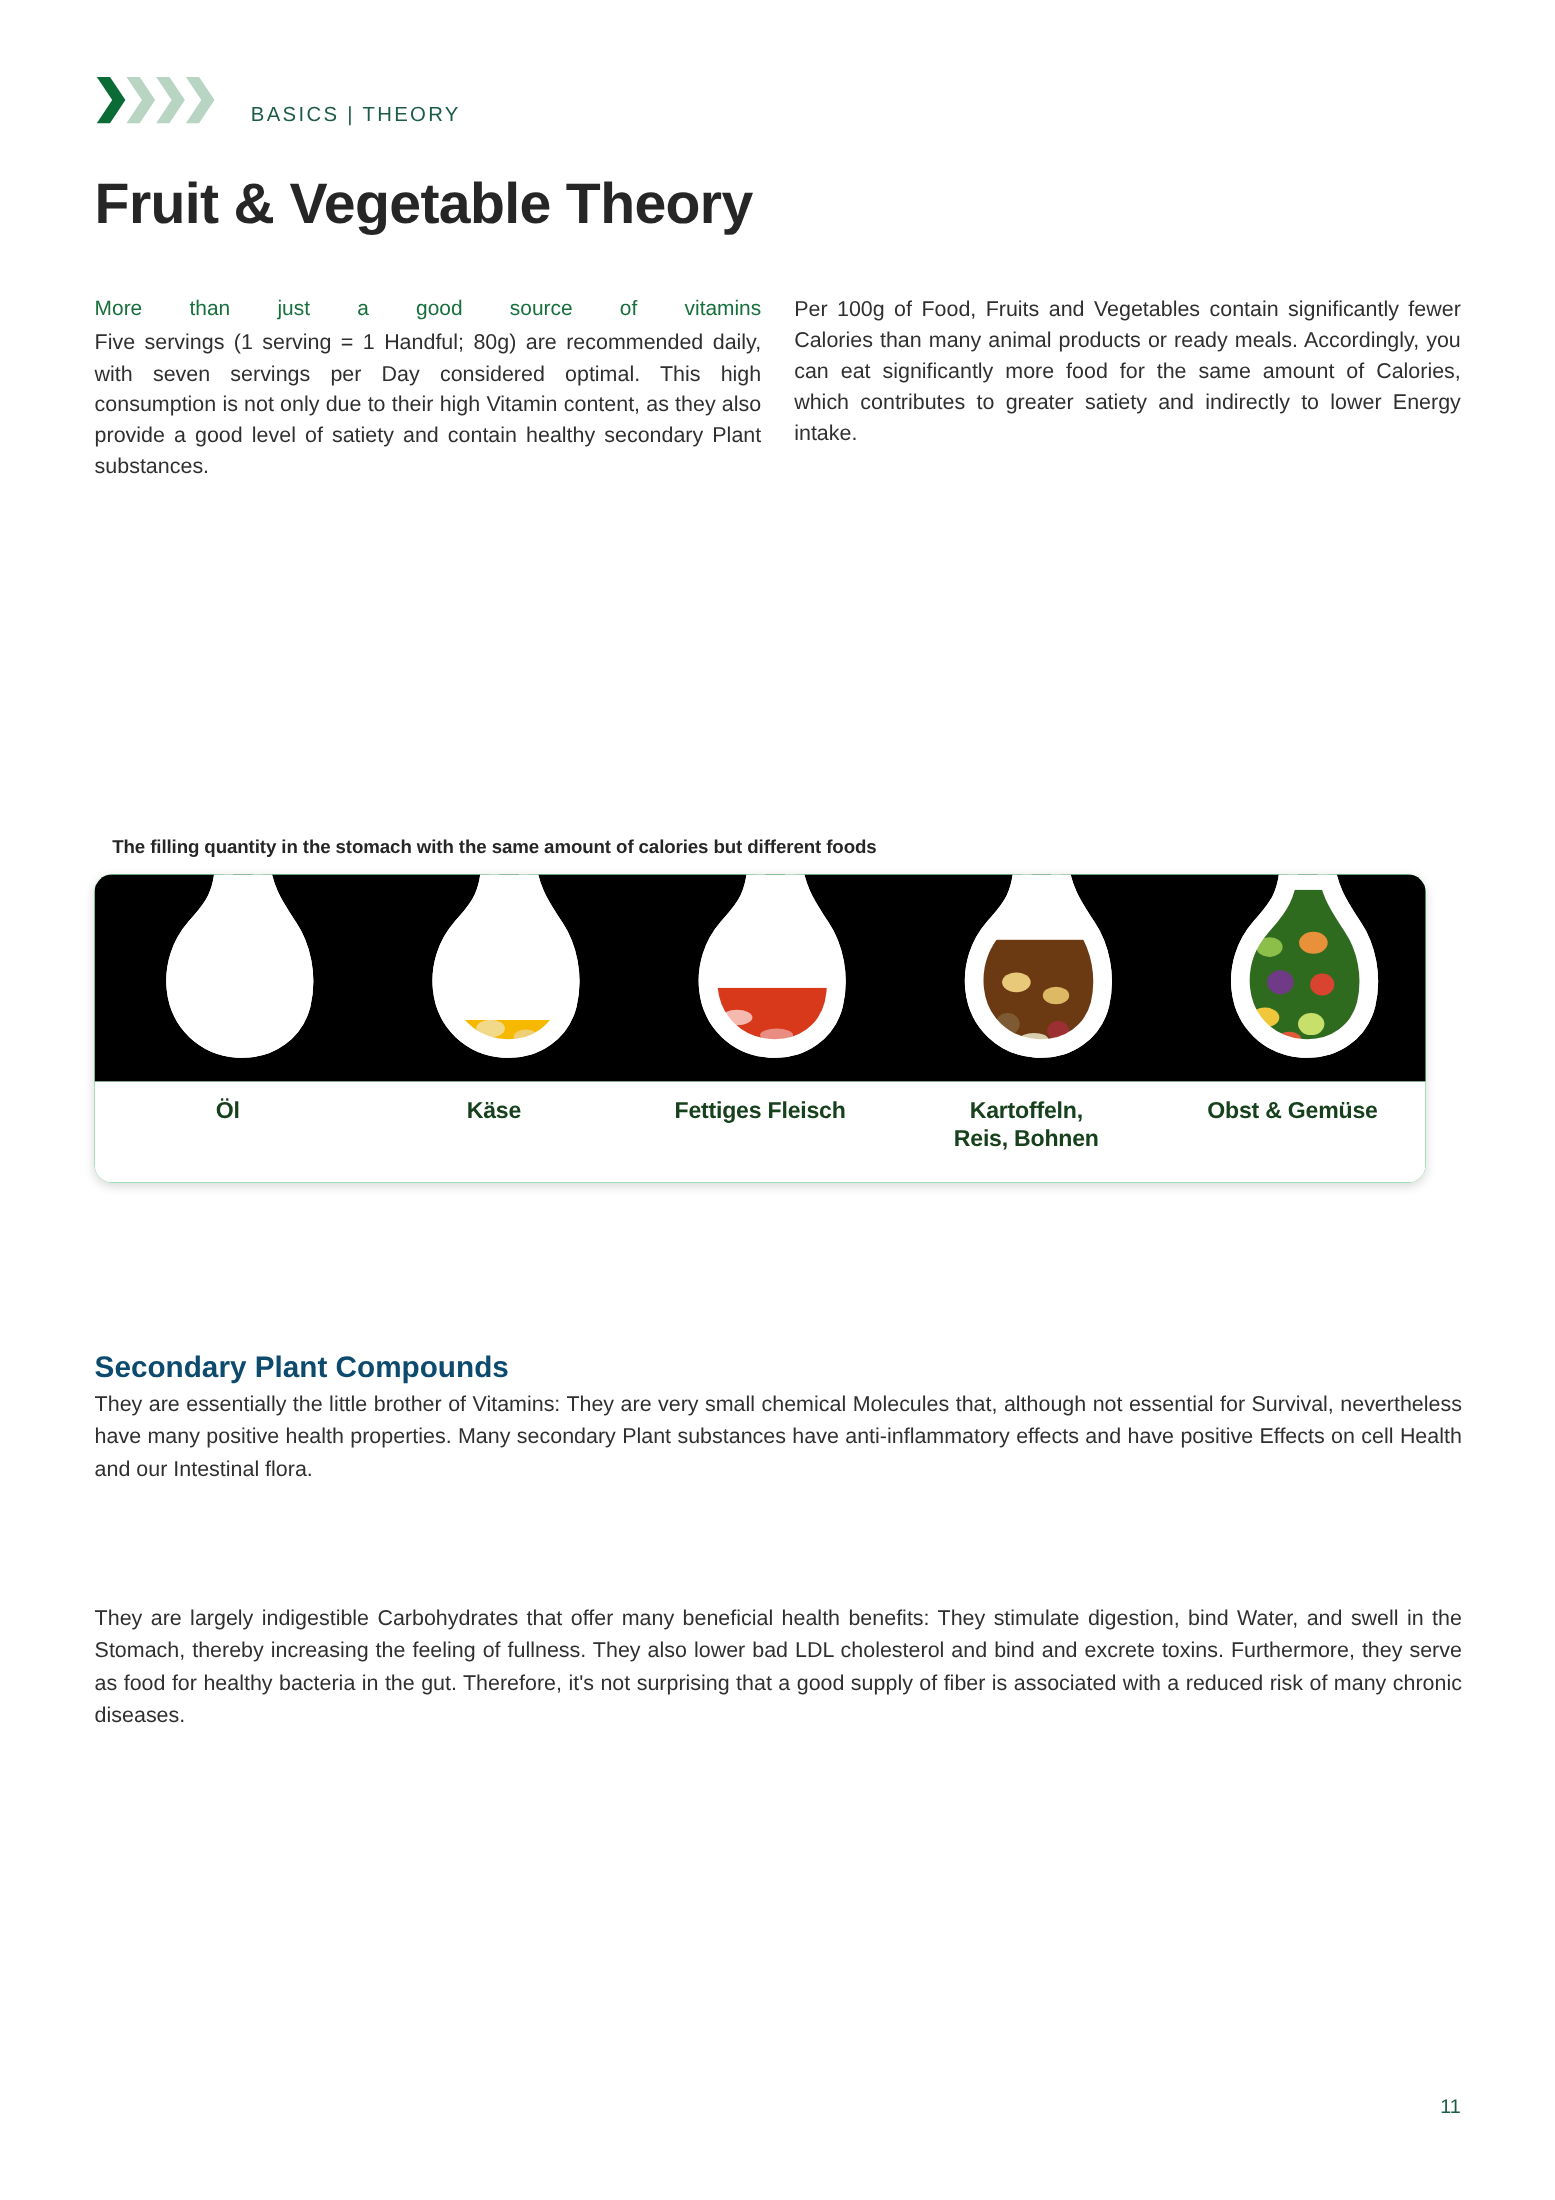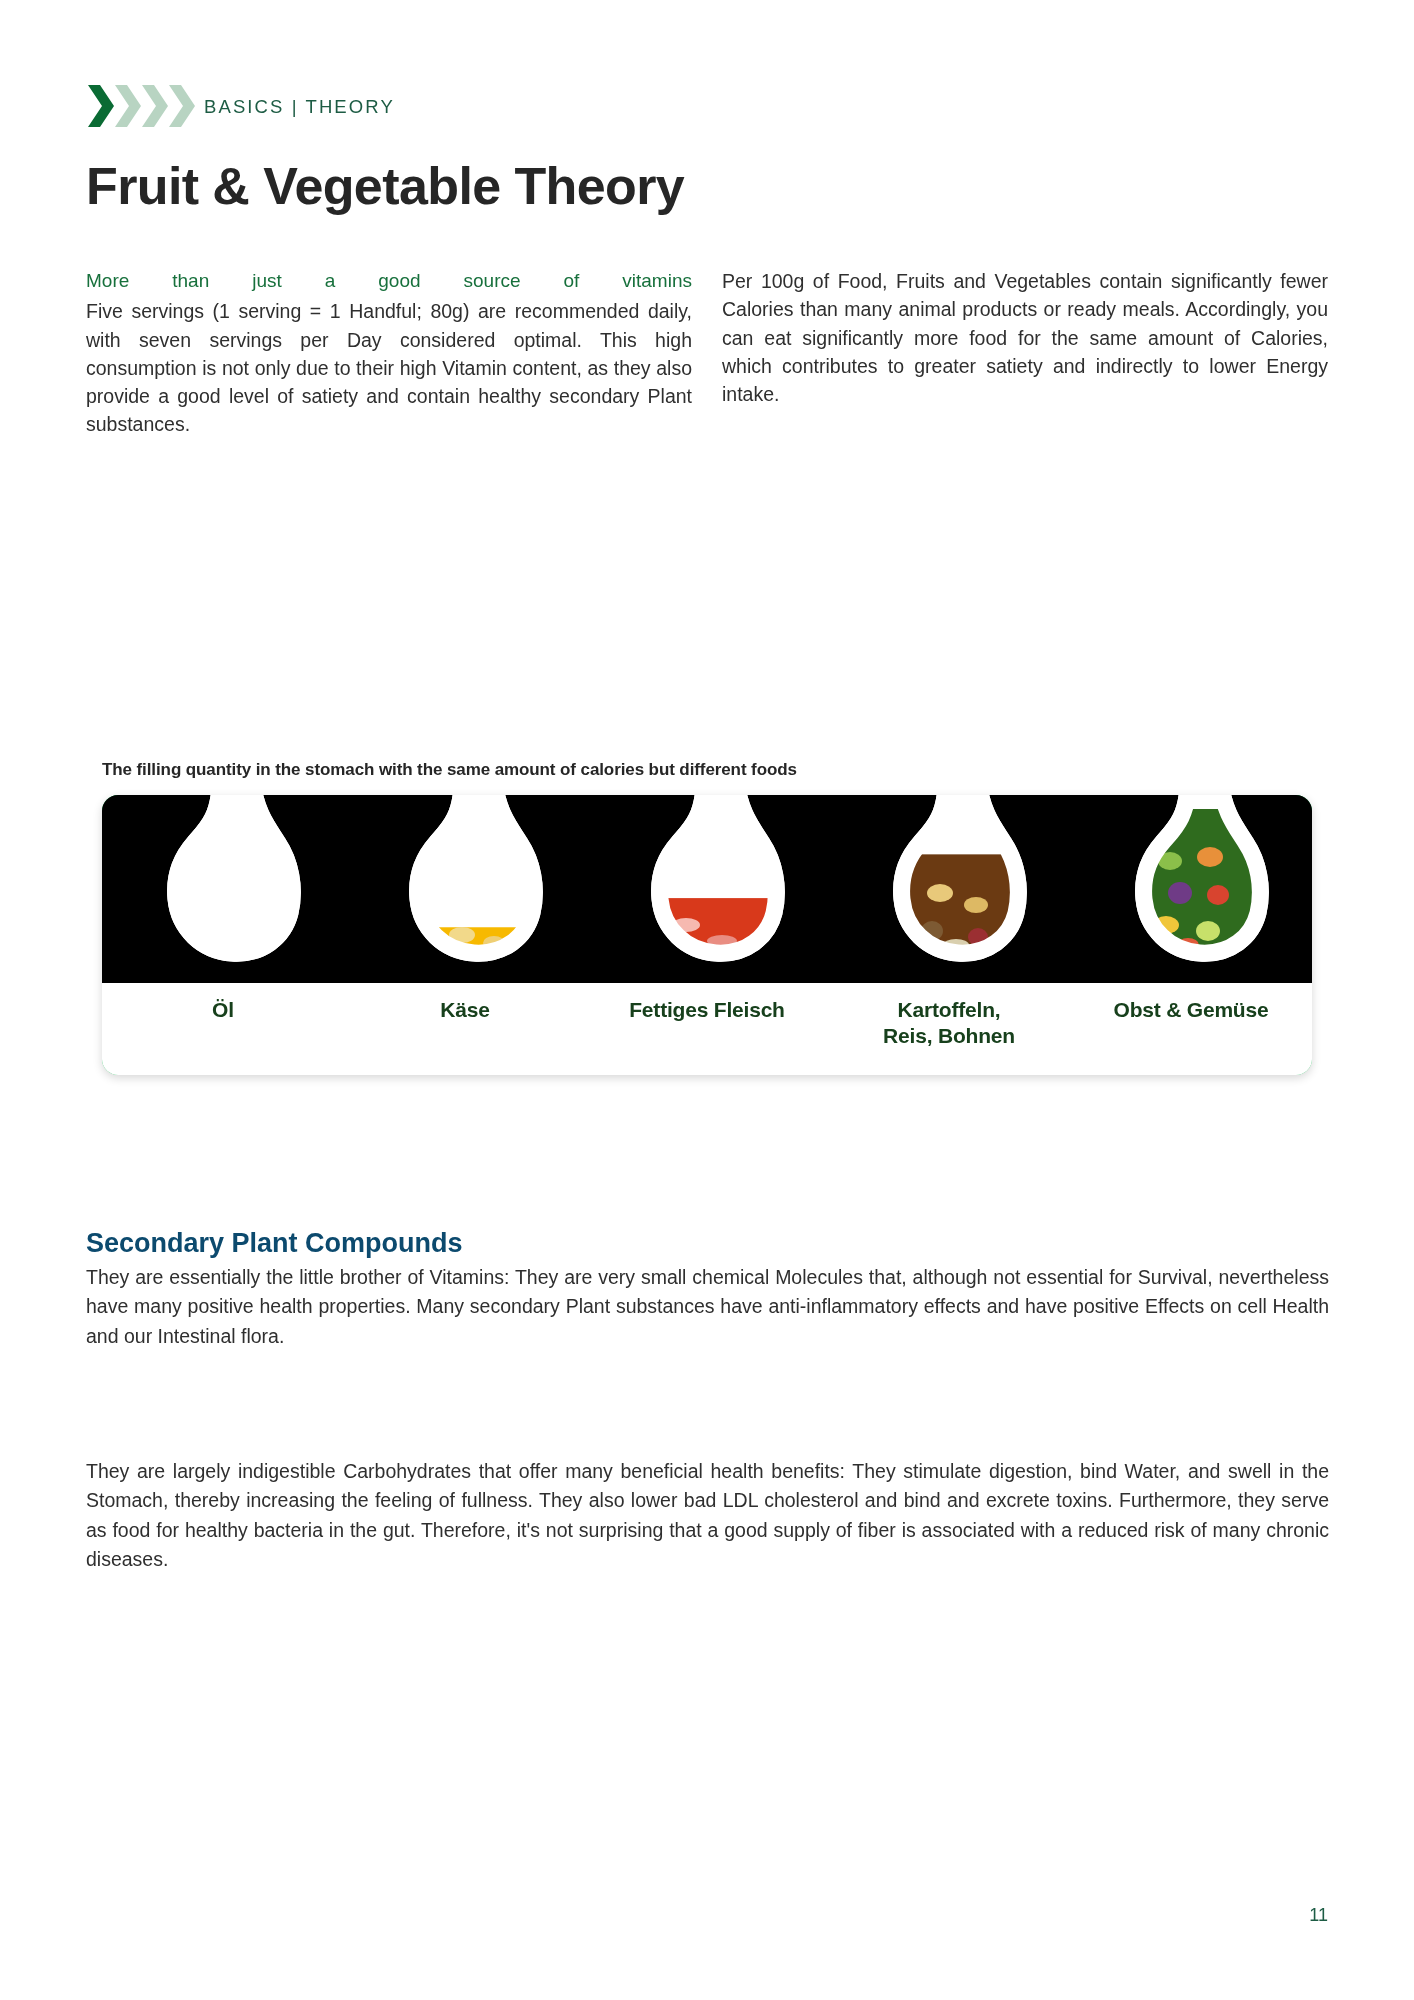--- a/index.html
+++ b/index.html
@@ -15,24 +15,24 @@
     height: 2000px;
     background: #ffffff;
     padding: 0;
     overflow: hidden;
   }
 
   
   .header-row {
     position: absolute;
     left: 86px;
-    top: 82px;
-    display: flex;
-    align-items: center;
-    gap: 10px;
+    top: 67px;
+    display: flex;
+    align-items: flex-end;
+    gap: 34px;
   }
   .logo {
     display: flex;
     align-items: center;
     gap: 0px;
     height: 48px;
   }
   .chev {
     width: 30px;
     height: 46px;
@@ -92,21 +92,20 @@
   .fig-caption {
     font-size: 17px;
     font-weight: 700;
     color: #262626;
     margin-left: 16px;
     margin-bottom: 15px;
     letter-spacing: -0.1px;
   }
   .fig-card {
     width: 1210px;
-    margin-left: 16px;
     border-radius: 16px;
     background: #22c55e;
     box-shadow: 0 3px 10px rgba(0,0,0,0.16);
     overflow: hidden;
   }
   .fig-strip {
     position: relative;
     height: 188px;
     background: #000000;
     display: flex;

